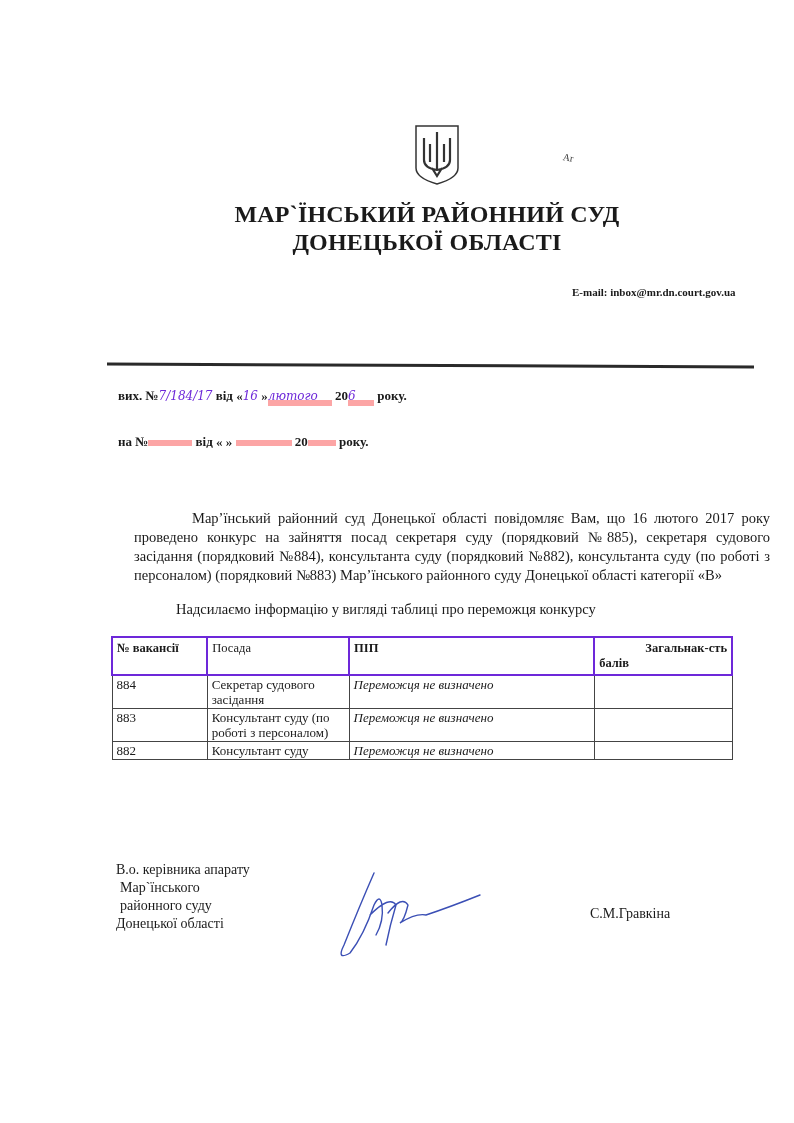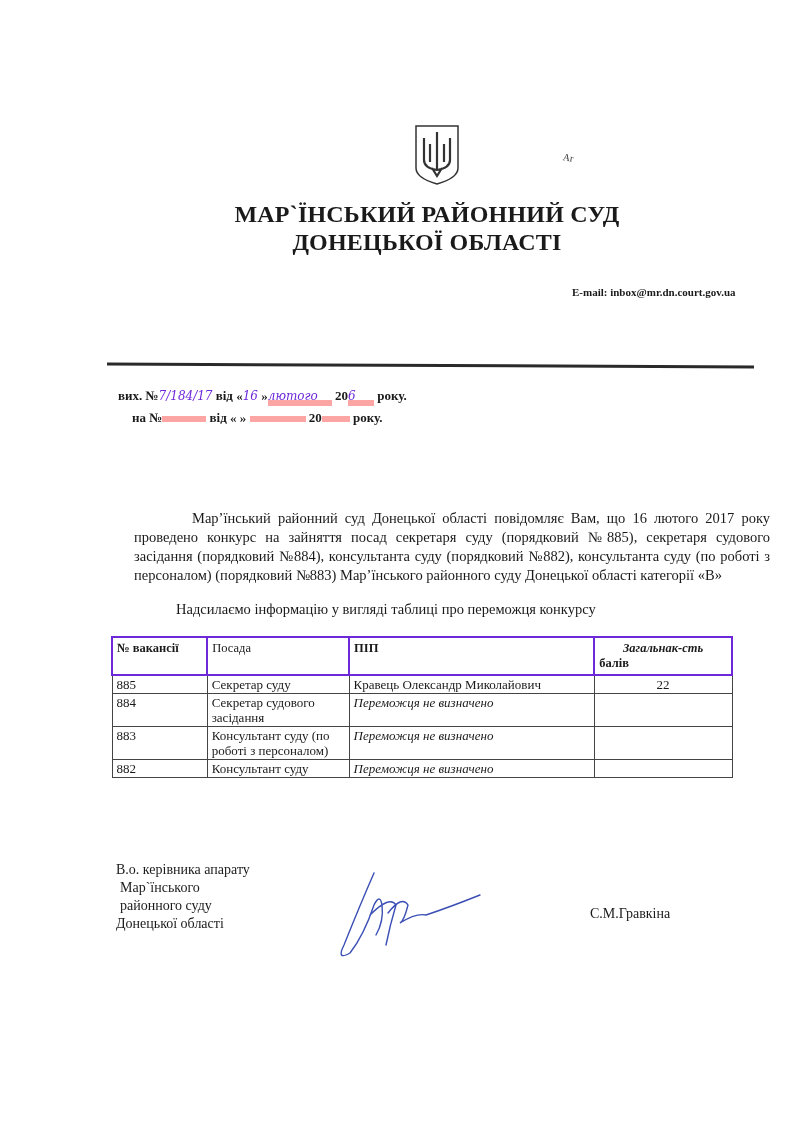--- a/index.html
+++ b/index.html
@@ -19,41 +19,41 @@
   .t1 { top: 200px; left: 30px; }
   .t2 { top: 228px; left: 30px; }
   .addr { left: 118px; top: 286px; font-size: 13px; font-weight: bold; line-height: 17px; }
   .email { left: 572px; top: 286px; font-size: 11px; font-weight: bold; }
   .rule {
     left: 107px; top: 364px; width: 647px; height: 3px; background: #2a2a2a;
     transform: rotate(0.25deg);
   }
   .ref { left: 118px; font-size: 13px; font-weight: bold; line-height: 17px; white-space: nowrap; }
   .ref1 { top: 387px; }
-  .ref2 { top: 404px; margin-left: 14px; }
+  .ref2 { top: 428px; }
   .hw { font-family: "DejaVu Serif", serif; font-style: italic; font-weight: normal; color: #6d28d9; font-size: 12px; }
   .blank { display: inline-block; border-bottom: 6px solid #fca5a5; height: 12px; vertical-align: baseline; }
   .para {
     left: 134px; top: 509px; width: 636px; font-size: 14.5px; line-height: 19px;
     text-align: justify; text-indent: 58px;
   }
   .para2 { left: 176px; top: 601px; font-size: 14.5px; }
   table.vac {
     position: absolute; left: 111px; top: 636px; width: 622px;
     border-collapse: collapse; font-size: 13px; line-height: 15px;
   }
   table.vac td {
     border: 1px solid #444; vertical-align: top; padding: 1px 4px;
   }
   table.vac th {
     border: 2px solid #6d28d9; vertical-align: top; padding: 3px 4px; text-align: left;
     font-weight: bold; font-size: 12.5px;
   }
   .c1 { width: 84px; } .c2 { width: 130px; margin-left: 24px; } .c3 { width: 232px; } .c4 { width: 126px; }
-  .tot { display: flex; justify-content: center; font-style: italic; }
+  .tot { display: flex; justify-content: flex-end; }
   .center { text-align: center; }
   .ital { font-style: italic; }
   .sign-left { left: 116px; top: 849px; font-size: 14px; line-height: 18px; margin-top: 12px; }
   .sign-right { left: 590px; top: 906px; font-size: 14px; }
   .signature { left: 330px; top: 865px; width: 160px; height: 100px; }
 </style>
 </head>
 <body>
 
 <svg class="abs coat" viewBox="0 0 46 62">
@@ -97,26 +97,20 @@
     <th class="c3">ПІП</th>
     <th class="c4">
       <div class="tot">
             <span>Загальна</span>
             <span>к-сть</span>
           </div>
       <div>балів</div>
     </th>
   </tr>
   <tr>
-    <td>885</td>
-    <td>Секретар суду</td>
-    <td>Кравець Олександр Миколайович</td>
-    <td class="center">22</td>
-  </tr>
-  <tr>
     <td>884</td>
     <td>Секретар судового засідання</td>
     <td class="ital">Переможця не визначено</td>
     <td class="center"></td>
   </tr>
   <tr>
     <td>883</td>
     <td>Консультант суду (по роботі з персоналом)</td>
     <td class="ital">Переможця не визначено</td>
     <td class="center"></td>

